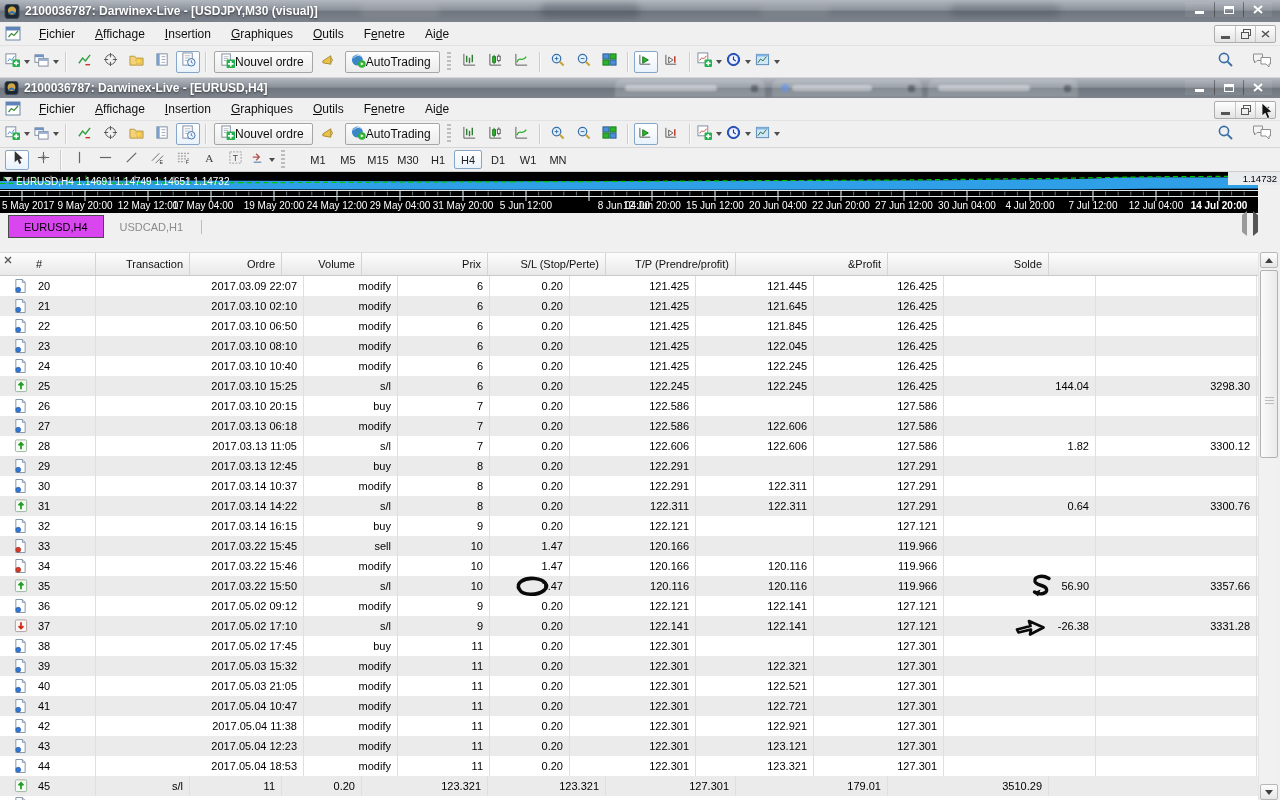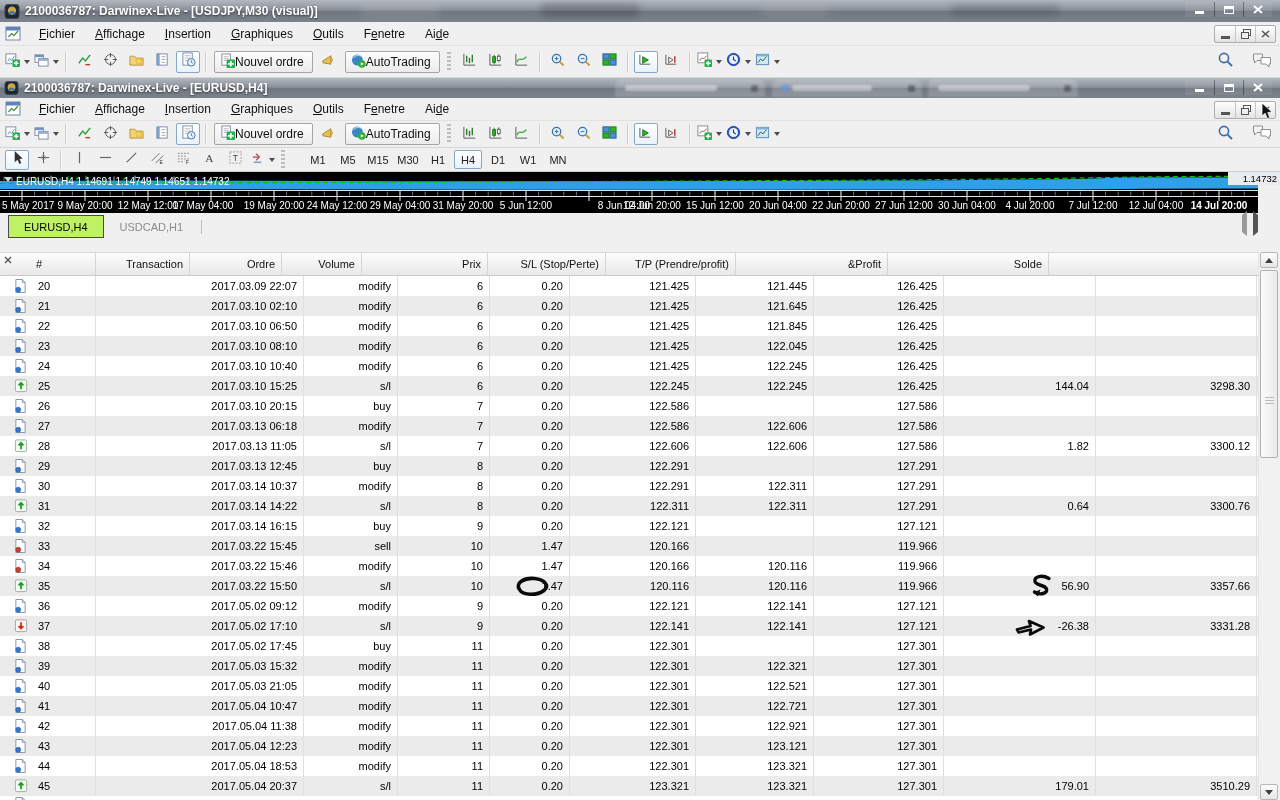--- a/index.html
+++ b/index.html
@@ -73,21 +73,21 @@
   #timeline-labels{position:absolute;top:200px;left:0;width:1258px;height:13px;color:#fff;
     font-size:10px;white-space:nowrap}
   #timeline-labels span{position:absolute;text-align:center}
   .price-label{position:absolute;top:172px;left:1228px;width:52px;height:13px;background:#e9ecef;
     color:#000;font-size:9.5px;display:flex;align-items:center;justify-content:flex-end;
     padding-right:3px;z-index:3}
 
   
   .tabbar{position:absolute;top:213px;left:0;width:1280px;height:25px;background:#f0f0f0;
     display:flex;align-items:flex-end;padding-left:8px}
-  .tab{height:23px;padding:0 15px;display:flex;align-items:center;font-size:11px;background:#bef264;
+  .tab{height:23px;padding:0 15px;display:flex;align-items:center;font-size:11px;background:#d946ef;
     border:1px solid #4a4a4a;color:#000;white-space:nowrap}
   .tab.inactive{background:transparent;border-color:transparent;color:#8b8b8b}
   .tab-divider{width:1px;height:14px;background:#bdbdbd;margin:0 2px 4px 2px}
   .tab-scroll{position:absolute;right:22px;bottom:5px;display:flex;gap:6px;align-items:center}
   .tri-l{width:0;height:0;border-top:4px solid transparent;border-bottom:4px solid transparent;border-right:5px solid #9a9a9a}
   .tri-r{width:0;height:0;border-top:4px solid transparent;border-bottom:4px solid transparent;border-left:5px solid #555}
 
   
   .thead{position:absolute;top:252px;left:0;width:1258px;height:24px;
     background:linear-gradient(#fdfdfd,#e8e8e8);border-top:1px solid #dadada;
@@ -1437,21 +1437,20 @@
       <div class="tr alt">
         <div class="td c0">
           <span class="row-icon">
             <svg width="14" height="15" viewBox="0 0 14 16">
               <rect x="1" y="2" width="12" height="12.5" rx="1.5" fill="#f6faf6" stroke="#9ab09a"></rect>
               <path d="M7 12 V5.2 M4.4 7.8 L7 5.2 L9.6 7.8" stroke="#1f9e1f" stroke-width="1.9" fill="none"></path>
             </svg>
           </span>
           <span class="row-num">45</span>
         </div>
-        <div class="td c1">2017.05.04 20:37</div>
         <div class="td c2">s/l</div>
         <div class="td c3">11</div>
         <div class="td c4">0.20</div>
         <div class="td c5">123.321</div>
         <div class="td c6">123.321</div>
         <div class="td c7">127.301</div>
         <div class="td c8">179.01</div>
         <div class="td c9">3510.29</div>
       </div>
     </div>

